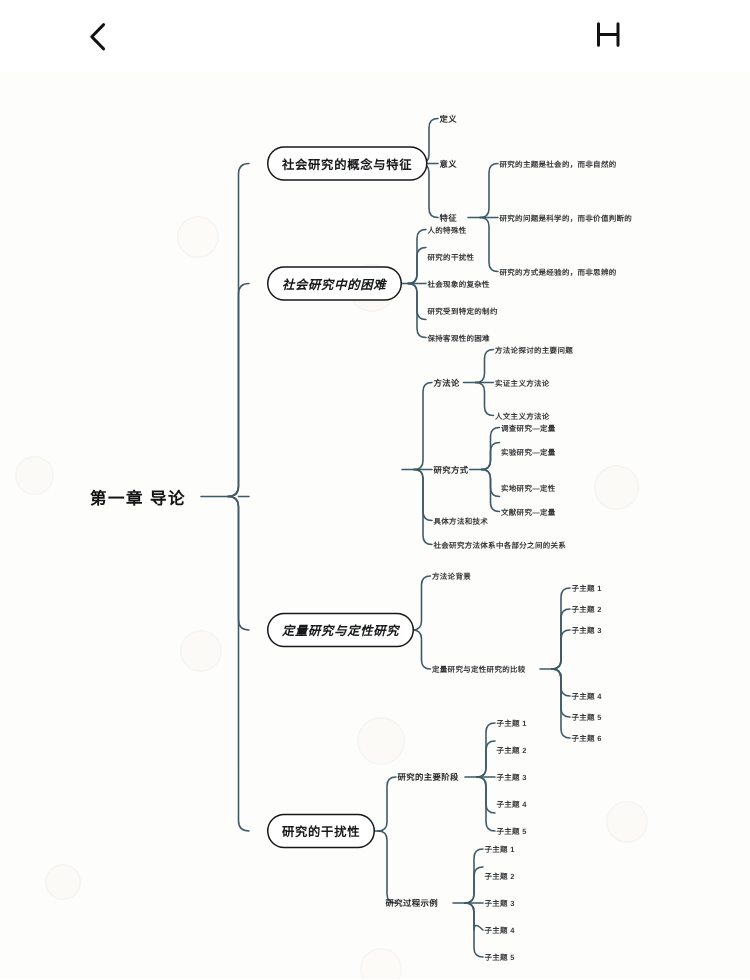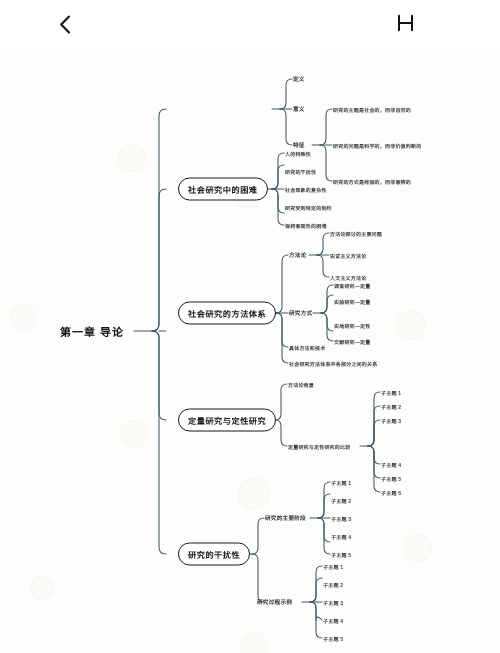--- a/index.html
+++ b/index.html
@@ -236,48 +236,48 @@
       <path d="M310 554 Q316 554 316 548 V524 Q316 518 322 518"></path>
       <path d="M310 554 Q316 554 316 548 V536 Q316 530 322 530"></path>
       <path d="M310 554 H322"></path>
       <path d="M310 554 Q316 554 316 560 V572 Q316 566 322 572"></path>
       <path d="M310 554 Q316 554 316 560 V584 Q316 590 322 590"></path>
     </g>
   </svg>
 
   <div class="node node-root" style="left:60px;top:283px;">第一章 导论</div>
 
+  <div class="node node-main" style="left:178px;top:61px;">社会研究的概念与特征</div>
   <div class="node node-sub" style="left:293px;top:31px;">定义</div>
   <div class="node node-sub" style="left:293px;top:61px;">意义</div>
   <div class="node node-sub" style="left:293px;top:97px;">特征</div>
   <div class="node node-leaf" style="left:333px;top:61px;">研究的主题是社会的，而非自然的</div>
   <div class="node node-leaf" style="left:333px;top:97px;">研究的问题是科学的，而非价值判断的</div>
   <div class="node node-leaf" style="left:333px;top:133px;">研究的方式是经验的，而非思辨的</div>
 
-  <div class="node node-main" style="left:178px;top:141px;">社会研究中的困难</div>
+  <div class="node node-main" style="left:178px;top:141px;font-style:italic;">社会研究中的困难</div>
   <div class="node node-leaf" style="left:285px;top:105px;">人的特殊性</div>
   <div class="node node-leaf" style="left:285px;top:123px;">研究的干扰性</div>
   <div class="node node-leaf" style="left:285px;top:141px;">社会现象的复杂性</div>
   <div class="node node-leaf" style="left:285px;top:159px;">研究受到特定的制约</div>
   <div class="node node-leaf" style="left:285px;top:177px;">保持客观性的困难</div>
 
-  <div class="node node-main" style="left:178px;top:265px;">社会研究的方法体系</div>
   <div class="node node-sub" style="left:289px;top:207px;">方法论</div>
   <div class="node node-sub" style="left:289px;top:265px;">研究方式</div>
   <div class="node node-leaf" style="left:289px;top:299px;">具体方法和技术</div>
   <div class="node node-leaf" style="left:289px;top:315px;">社会研究方法体系中各部分之间的关系</div>
   <div class="node node-leaf" style="left:330px;top:185px;">方法论探讨的主要问题</div>
   <div class="node node-leaf" style="left:330px;top:207px;">实证主义方法论</div>
   <div class="node node-leaf" style="left:330px;top:229px;">人文主义方法论</div>
   <div class="node node-leaf" style="left:334px;top:237px;">调查研究—定量</div>
   <div class="node node-leaf" style="left:334px;top:253px;">实验研究—定量</div>
   <div class="node node-leaf" style="left:334px;top:277px;">实地研究—定性</div>
   <div class="node node-leaf" style="left:334px;top:293px;">文献研究—定量</div>
 
-  <div class="node node-main" style="left:178px;top:372px;">定量研究与定性研究</div>
+  <div class="node node-main" style="left:178px;top:372px;font-style:italic;">定量研究与定性研究</div>
   <div class="node node-leaf" style="left:288px;top:336px;">方法论背景</div>
   <div class="node node-leaf" style="left:288px;top:398px;">定量研究与定性研究的比较</div>
   <div class="node node-leaf" style="left:381px;top:344px;">子主题 1</div>
   <div class="node node-leaf" style="left:381px;top:358px;">子主题 2</div>
   <div class="node node-leaf" style="left:381px;top:372px;">子主题 3</div>
   <div class="node node-leaf" style="left:381px;top:416px;">子主题 4</div>
   <div class="node node-leaf" style="left:381px;top:430px;">子主题 5</div>
   <div class="node node-leaf" style="left:381px;top:444px;">子主题 6</div>
 
   <div class="node node-main" style="left:178px;top:506px;">研究的干扰性</div>

